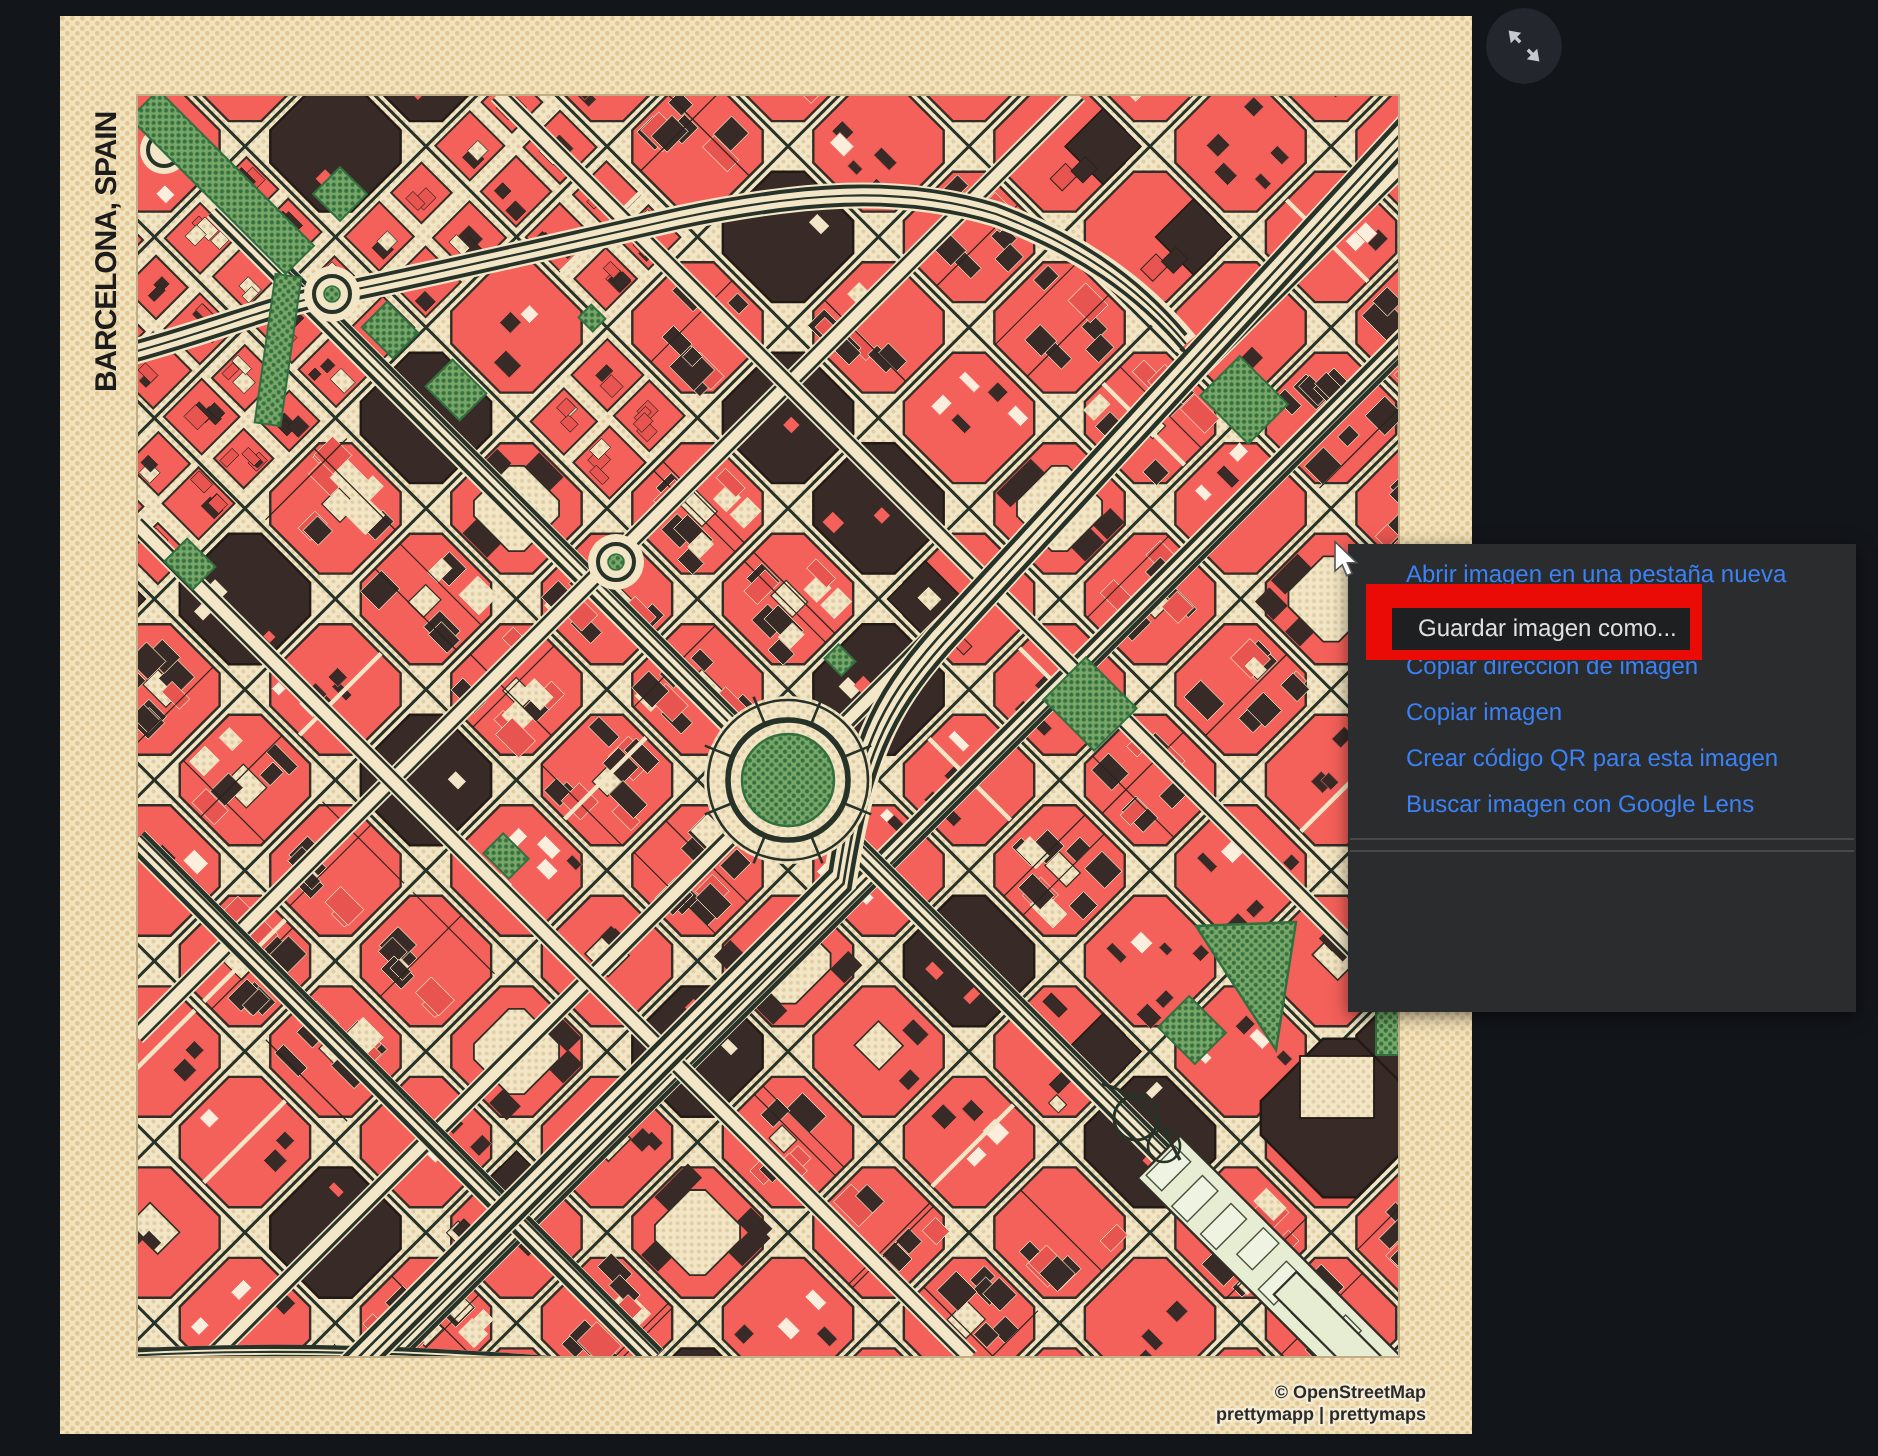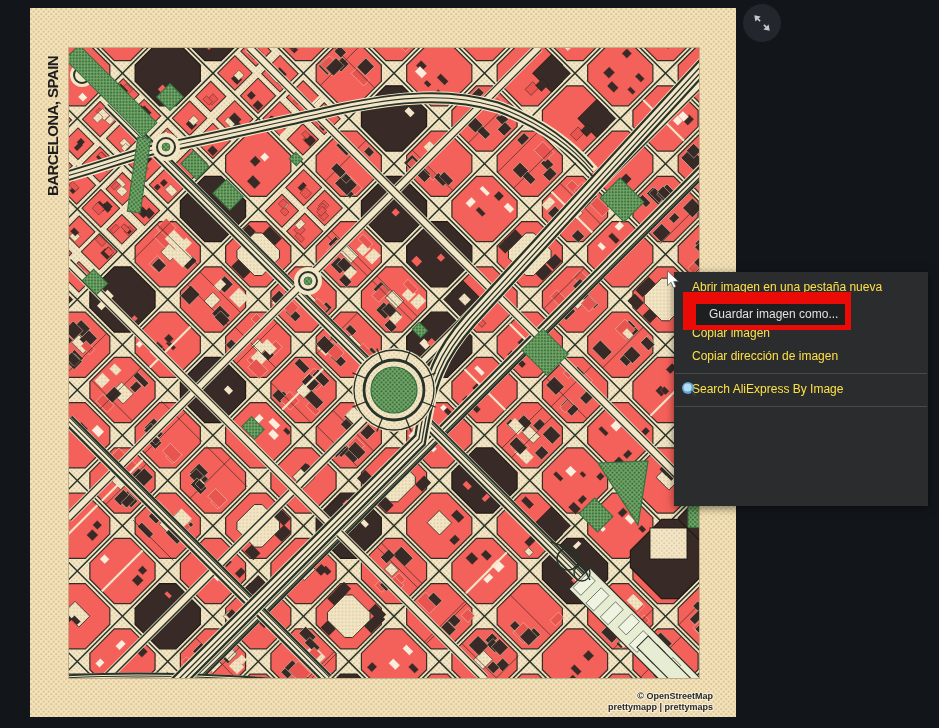--- a/index.html
+++ b/index.html
@@ -1,17 +1,17 @@
 <!DOCTYPE html>
 <html><head><meta charset="utf-8"><style>
 *{margin:0;padding:0;box-sizing:border-box}
 body{width:939px;height:728px;background:#12151a;position:relative;overflow:hidden;font-family:"Liberation Sans",sans-serif}
 .fsbtn{position:absolute;left:743px;top:4px;width:38px;height:38px;border-radius:50%;background:#23262c}
 .menu{position:absolute;left:674px;top:272px;width:254px;height:234px;background:#2b2c2e;box-shadow:0 2px 8px rgba(0,0,0,.5);padding-top:4px;z-index:5}
-.mi{height:23px;line-height:23px;padding-left:18px;color:#fde047;font-size:12px;white-space:nowrap}
+.mi{height:23px;line-height:23px;padding-left:29px;color:#3b82f6;font-size:12px;white-space:nowrap}
 .sep{border-top:1px solid #47484a;margin:5px 1px 4px 1px}
 .redbox{position:absolute;left:683px;top:292px;width:168px;height:38px;background:#ea0b07;z-index:6}
 .redbox .inner{position:absolute;left:13px;top:12px;width:149px;height:21px;background:#1e1f21;color:#dfe0e2;font-size:12px;line-height:21px;padding-left:13px;white-space:nowrap}
 .cursor{position:absolute;left:666px;top:270px;z-index:9}
 </style></head><body>
 <svg width="706" height="709" viewBox="0 0 706 709" style="position:absolute;left:30px;top:8px">
 <defs>
 <pattern id="cd" width="5" height="5" patternUnits="userSpaceOnUse">
  <rect width="5" height="5" fill="#f2e6c6"></rect>
  <circle cx="1.2" cy="1.2" r="1.0" fill="#e0cda3"></circle>
@@ -1295,29 +1295,24 @@
 <g stroke="#c4c8cf" stroke-width="1.7" fill="#c4c8cf">
 <line x1="14.8" y1="14.8" x2="17.1" y2="17.1"></line>
         <path d="M11.3,11.3 l6.3,1.1 -5.2,5.2 z" stroke="none"></path>
 <line x1="23.2" y1="23.2" x2="20.9" y2="20.9"></line>
         <path d="M26.7,26.7 l-6.3,-1.1 5.2,-5.2 z" stroke="none"></path>
 </g>
     </svg></div>
 <div class="menu">
  <div class="mi">Abrir imagen en una pestaña nueva</div>
  <div class="mi">Guardar imagen como...</div>
+ <div class="mi">Copiar dirección de imagen</div>
  <div class="mi">Copiar imagen</div>
- <div class="mi">Copiar dirección de imagen</div>
+ <div class="mi">Crear código QR para esta imagen</div>
+ <div class="mi">Buscar imagen con Google Lens</div>
  <div class="sep"></div>
- <div class="mi" style="position:relative">
-   <svg style="position:absolute;left:7px;top:3px" width="16" height="16" viewBox="0 0 16 16">
-        <circle cx="7" cy="7" r="6" fill="#5aa7d6"></circle>
-        <circle cx="6.5" cy="6.5" r="4" fill="#b5dcf2"></circle>
-        <line x1="11" y1="11" x2="14.2" y2="14.2" stroke="#3a3a3a" stroke-width="2.2" stroke-linecap="round"></line>
-      </svg>
-   Search AliExpress By Image</div>
  <div class="sep"></div>
 </div>
 <div class="redbox">
     <div class="inner">Guardar imagen como...</div>
   </div>
 <svg class="cursor" width="16" height="20" viewBox="0 0 16 20">
 <path d="M1.5,0.8 L1.5,15.5 L5.1,12.4 L7.4,17.8 L10,16.7 L7.7,11.4 L12.4,11.4 Z" fill="#fff" stroke="#555" stroke-width="0.8"></path>
 </svg>
 </body></html>

